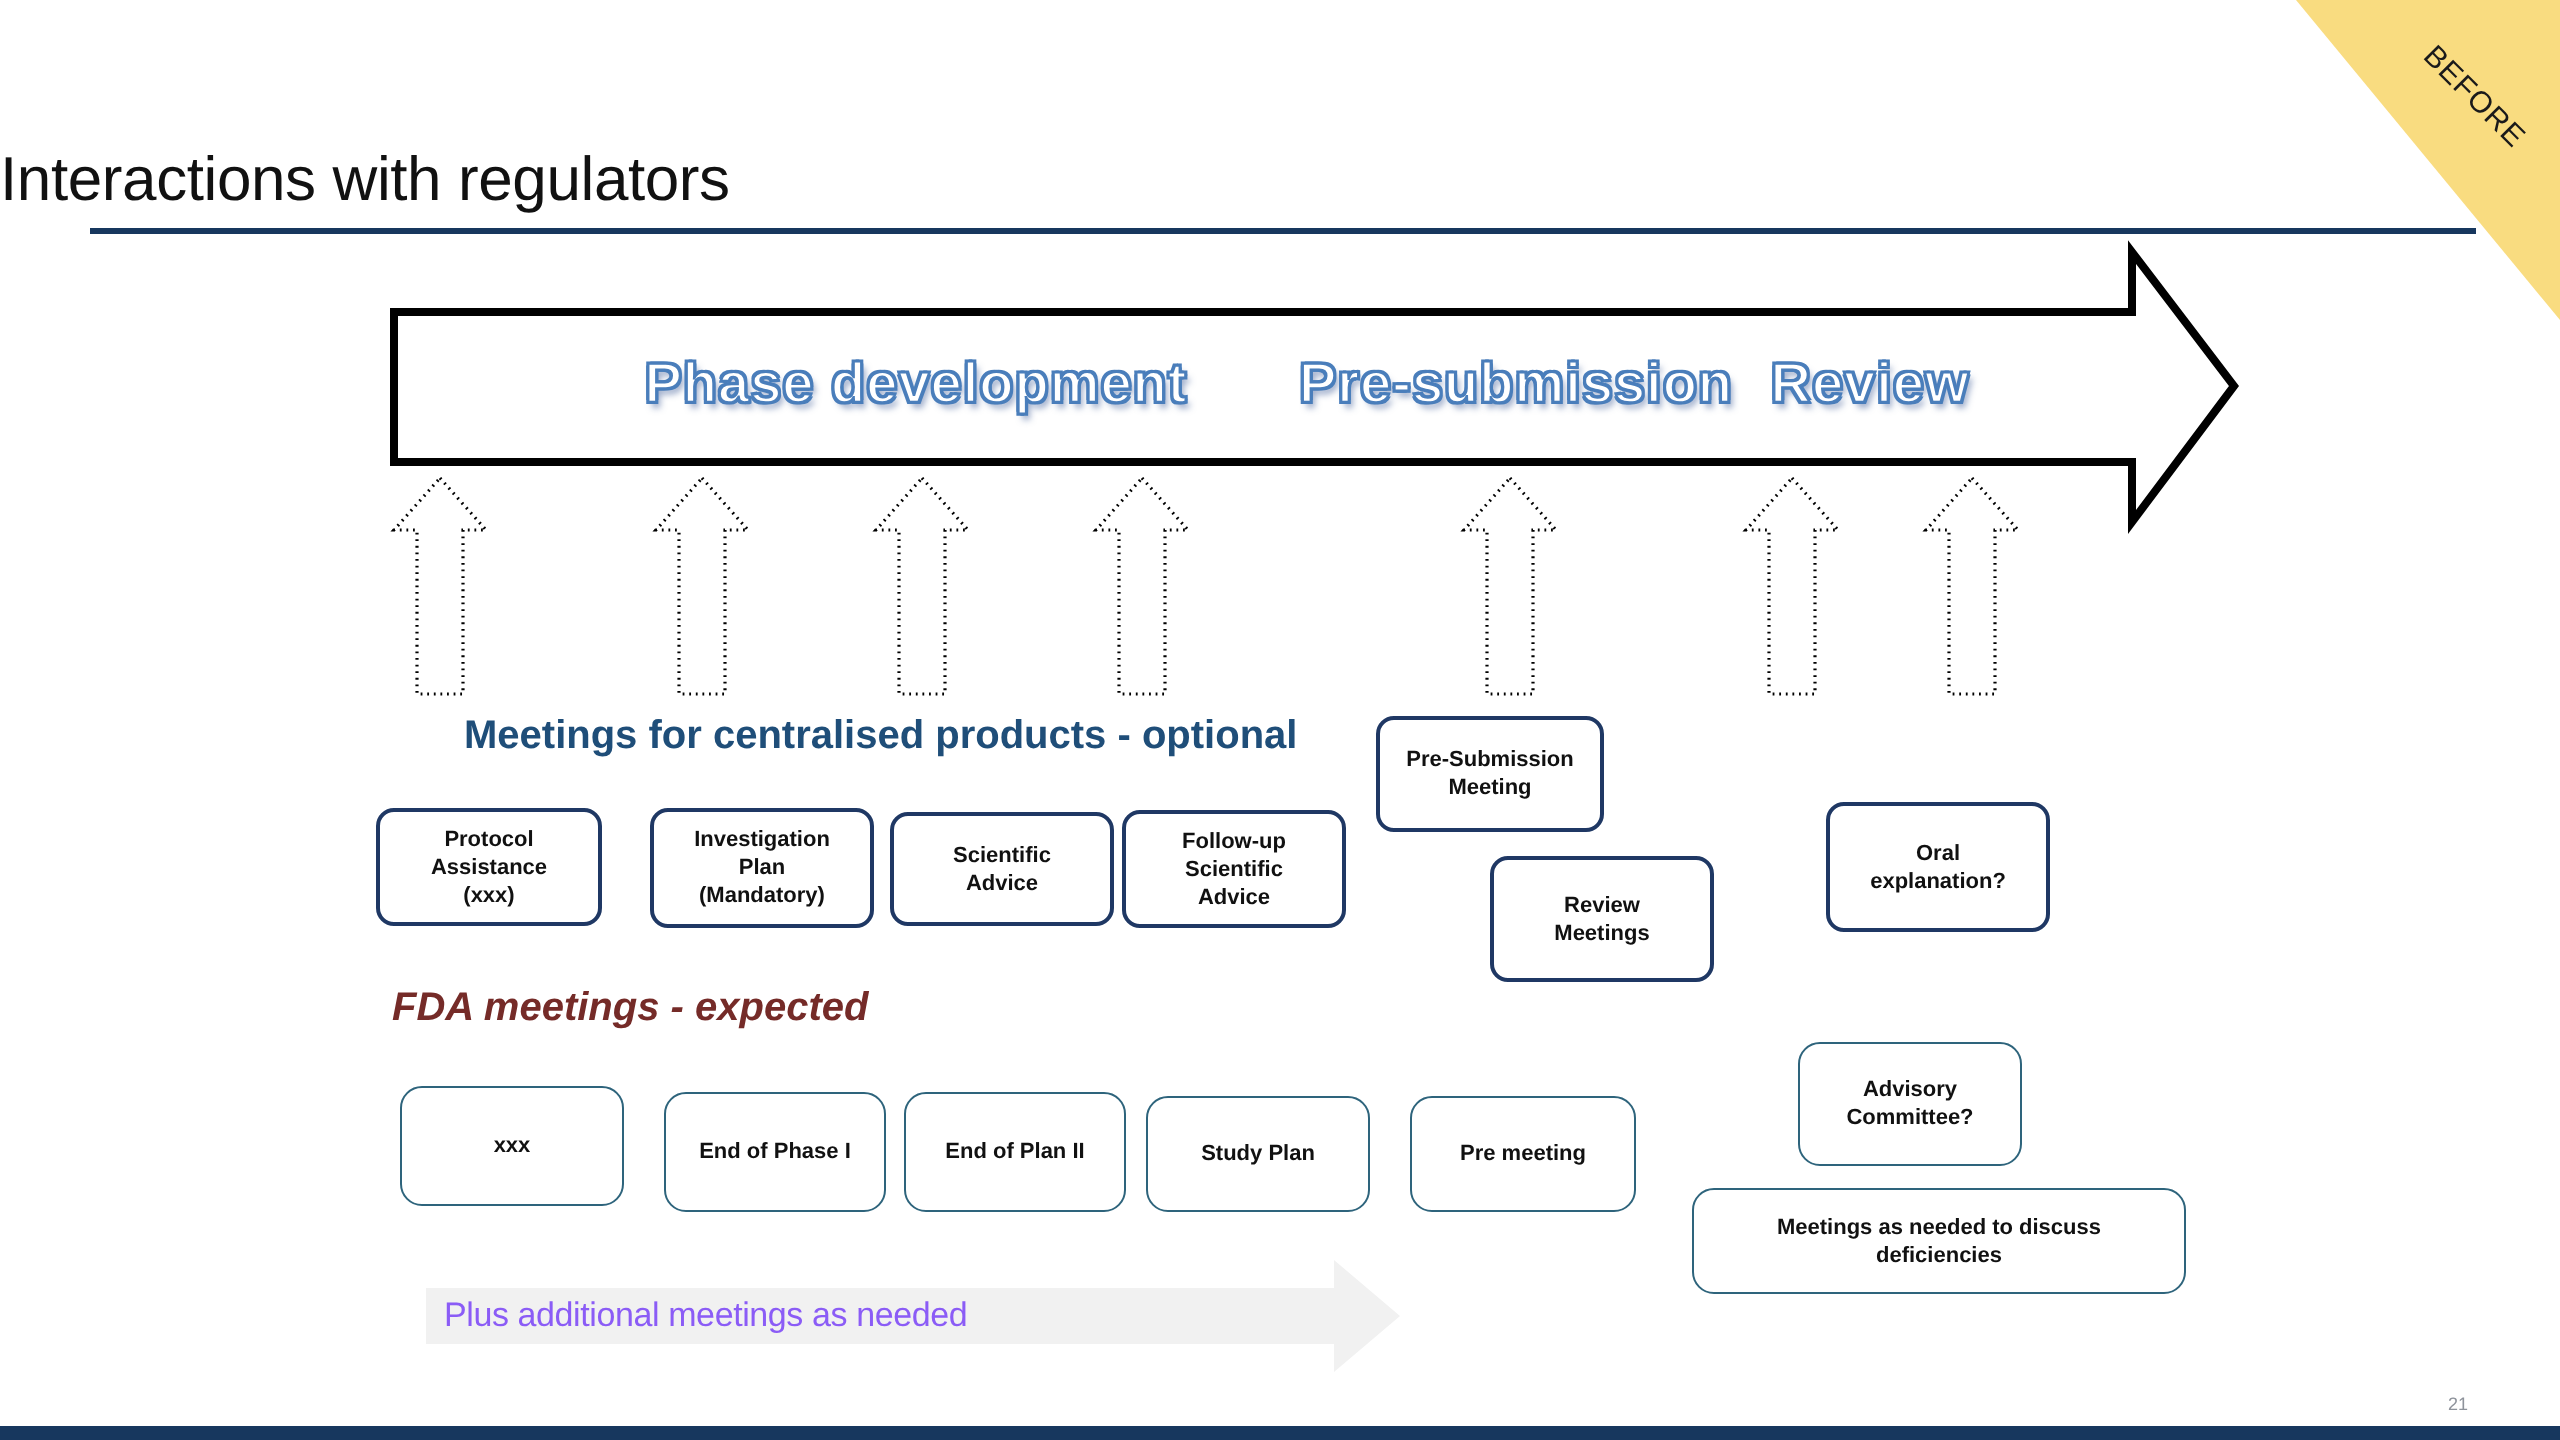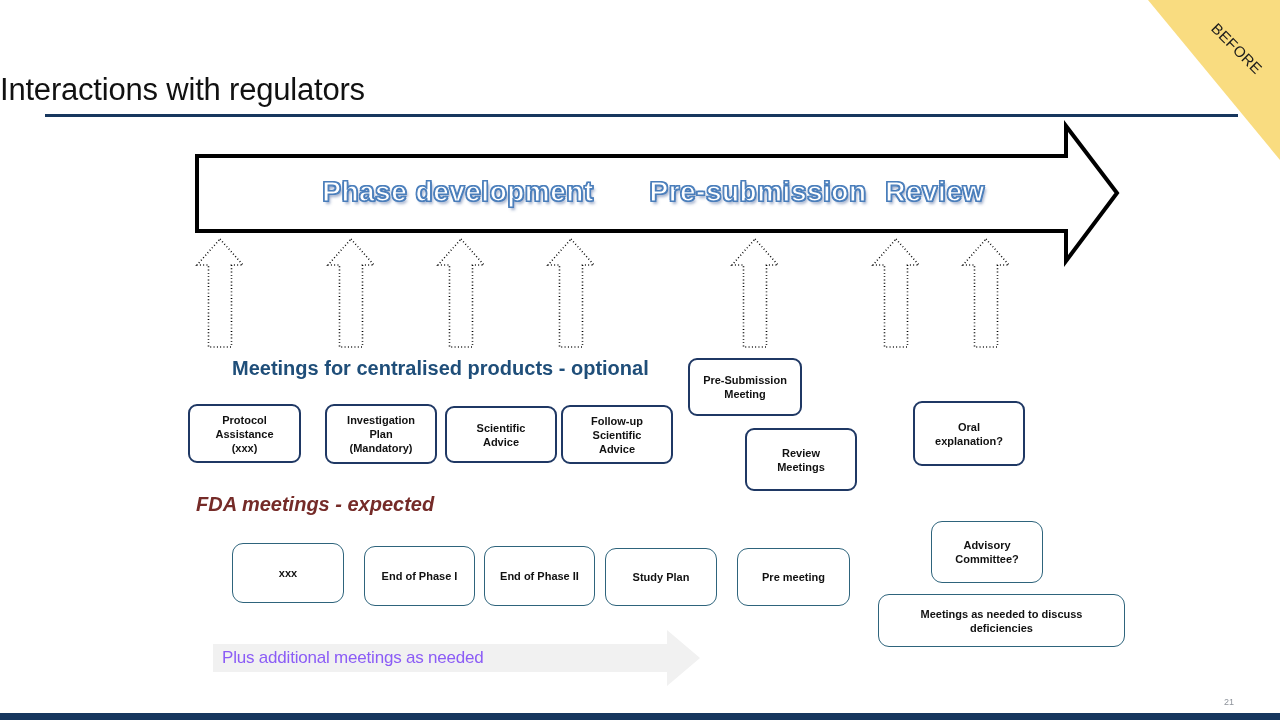--- a/index.html
+++ b/index.html
@@ -43,21 +43,21 @@
   }
 
   
   .box{
     position:absolute;border-radius:9px;display:flex;align-items:center;justify-content:center;
     text-align:center;font-weight:bold;font-size:11px;line-height:14px;color:#111;
     background:#fff;box-sizing:border-box;padding:2px 6px;
   }
   .box span{white-space:pre-line;}
   .box.ema{border:2px solid #1F3864;}
-  .box.fda{border:1.4px solid #2E647C;border-radius:11px;margin-left:32px;}
+  .box.fda{border:1.4px solid #2E647C;border-radius:11px;}
 
   
   .footer-arrow-svg{position:absolute;left:210px;top:628px;width:495px;height:60px;}
   .footer-arrow-label{
     position:absolute;left:222px;top:644px;width:440px;height:28px;
     display:flex;align-items:center;font-size:17px;color:#8b5cf6;letter-spacing:-.2px;
   }
 
   .page-number{position:absolute;left:1214px;top:697px;width:30px;text-align:center;font-size:9px;color:#8e939b;}
   .bottom-bar{position:absolute;left:0;top:713px;width:1280px;height:7px;background:#17375E;}
@@ -140,21 +140,21 @@
 
   <div class="fda-heading">FDA meetings - expected</div>
 
   <div class="box fda" style="left:200px;top:543px;width:112px;height:60px">
       <span>xxx</span>
     </div>
   <div class="box fda" style="left:332px;top:546px;width:111px;height:60px">
       <span>End of Phase I</span>
     </div>
   <div class="box fda" style="left:452px;top:546px;width:111px;height:60px">
-      <span>End of Phase II</span>
+      <span>End of Plan II</span>
     </div>
   <div class="box fda" style="left:573px;top:548px;width:112px;height:58px">
       <span>Study Plan</span>
     </div>
   <div class="box fda" style="left:705px;top:548px;width:113px;height:58px">
       <span>Pre meeting</span>
     </div>
   <div class="box fda" style="left:899px;top:521px;width:112px;height:62px">
       <span>Advisory
 Committee?</span>

